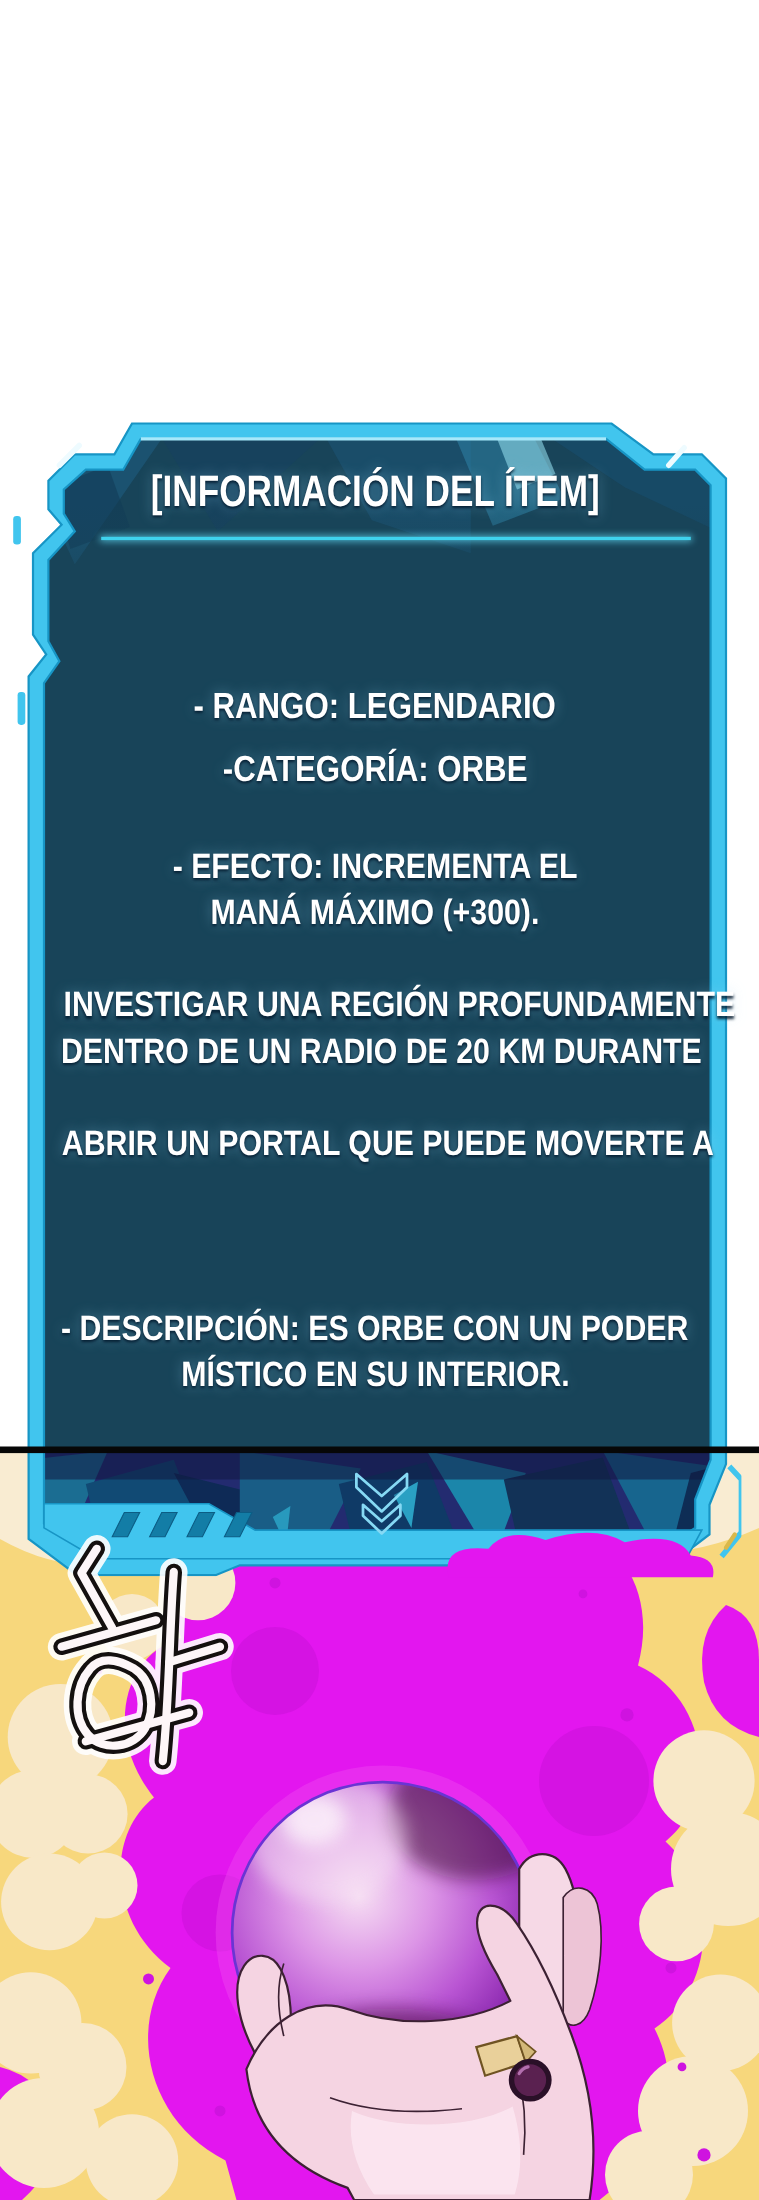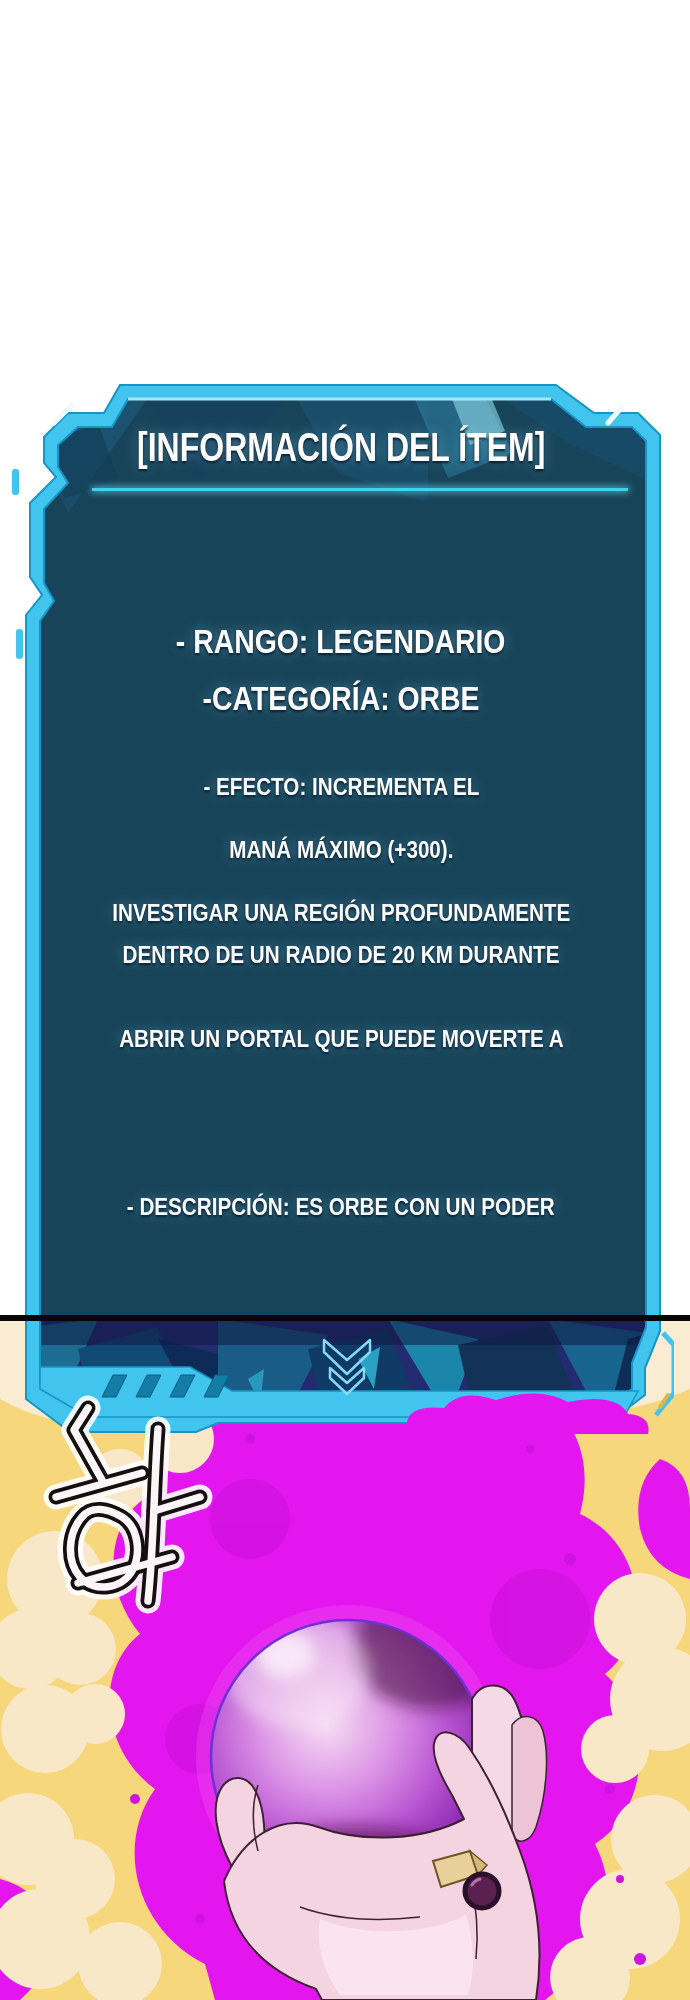--- a/index.html
+++ b/index.html
@@ -36,21 +36,21 @@
   .int-bottom svg{position:absolute;left:0;top:0;}
   .frame{position:absolute;left:0;top:0;width:666px;height:1050px;z-index:4;}
   .sep{position:absolute;left:84px;top:105px;width:536px;height:3px;z-index:6;
     background:#3fd2ee;box-shadow:0 0 7px 1px rgba(100,225,250,.8);}
   .txt{position:absolute;left:0;width:666px;text-align:center;color:#fff;font-weight:bold;
     white-space:nowrap;z-index:6;font-size:33px;line-height:44px;
     text-shadow:0 2px 3px rgba(2,24,44,.9),0 0 14px rgba(150,215,245,.4);}
   .txt>span{display:inline-block;transform:scaleX(.86);transform-origin:50% 50%;}
   .title{font-size:40px;line-height:48px;}
   .title>span{transform:scaleX(.8);}
-  .body{font-size:24px;line-height:42px;}
+  .body{font-size:32px;line-height:42px;}
   .chev{position:absolute;left:311px;top:952px;width:56px;height:64px;z-index:7;cursor:pointer;}
 
   .blackline{position:absolute;left:0;top:1315px;width:690px;height:6px;background:var(--c-line_black,#070707);z-index:40;}
 </style>
 </head>
 <body>
 
 <div class="stage">
 
   <svg class="art" viewBox="0 0 690 681" aria-hidden="true">
@@ -216,31 +216,33 @@
 
     <div class="txt" style="top:294px">
       <span>-CATEGORÍA: ORBE</span>
     </div>
     <div class="txt" style="top:237px">
       <span>- RANGO: LEGENDARIO</span>
     </div>
 
     <div class="txt body" style="top:383px">
       <span>- EFECTO: INCREMENTA EL</span></div>
-    <div class="txt body" style="top:446px">
+    <div class="txt body" style="top:425px">
       <span>MANÁ MÁXIMO (+300).</span></div>
     <div class="txt body" style="top:509px">
       <span>INVESTIGAR UNA REGIÓN PROFUNDAMENTE</span></div>
     <div class="txt body" style="top:551px">
       <span>DENTRO DE UN RADIO DE 20 KM DURANTE</span></div>
     <div class="txt body" style="top:635px">
       <span>ABRIR UN PORTAL QUE PUEDE MOVERTE A</span></div>
 
     <div class="txt body" style="top:803px">
       <span>- DESCRIPCIÓN: ES ORBE CON UN PODER</span></div>
+    <div class="txt body" style="top:845px">
+      <span>MÍSTICO EN SU INTERIOR.</span></div>
 
     <svg class="chev" viewBox="0 0 56 64" role="button">
       <g stroke="#86d9f4" stroke-width="2.5" fill="rgba(16,60,110,0.35)" stroke-linejoin="round">
         <path d="M 5,5 L 28,25 L 51,5 L 51,17 L 28,39 L 5,17 Z"></path>
         <path d="M 11,33 L 28,48 L 45,33 L 45,43 L 28,59 L 11,43 Z"></path>
       </g>
     </svg>
   </div>
 
   <div class="blackline"></div>

